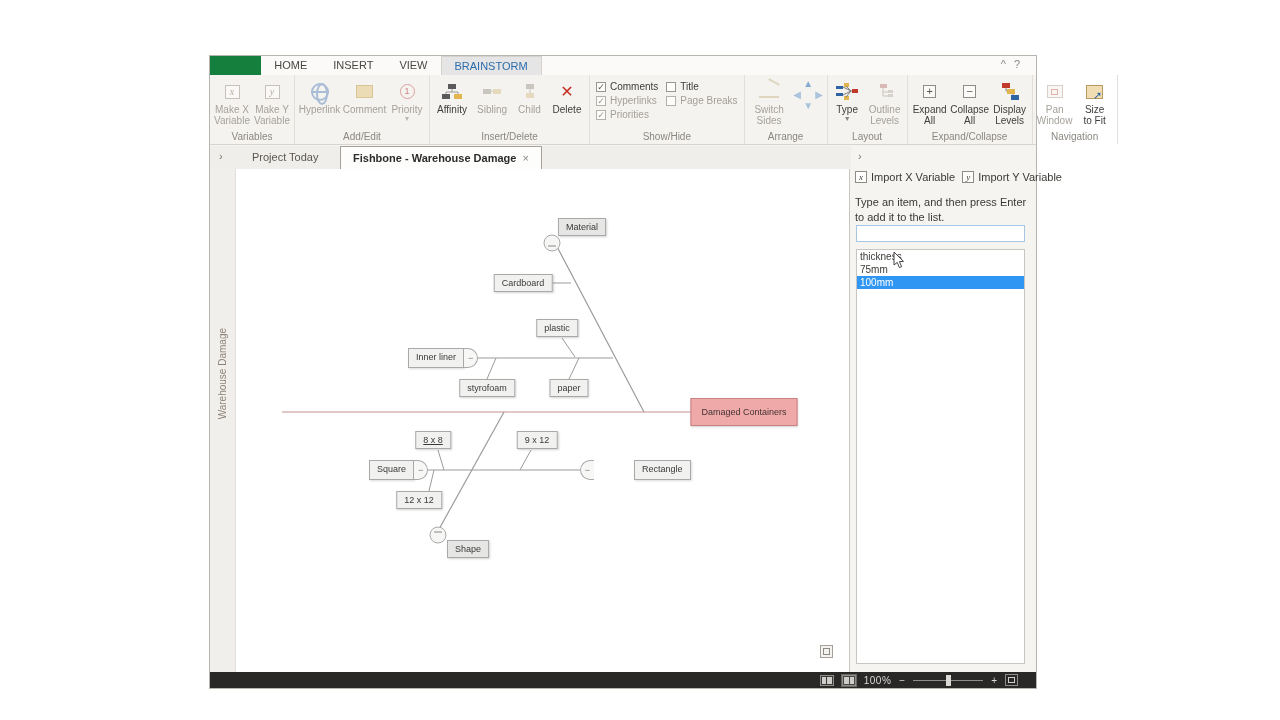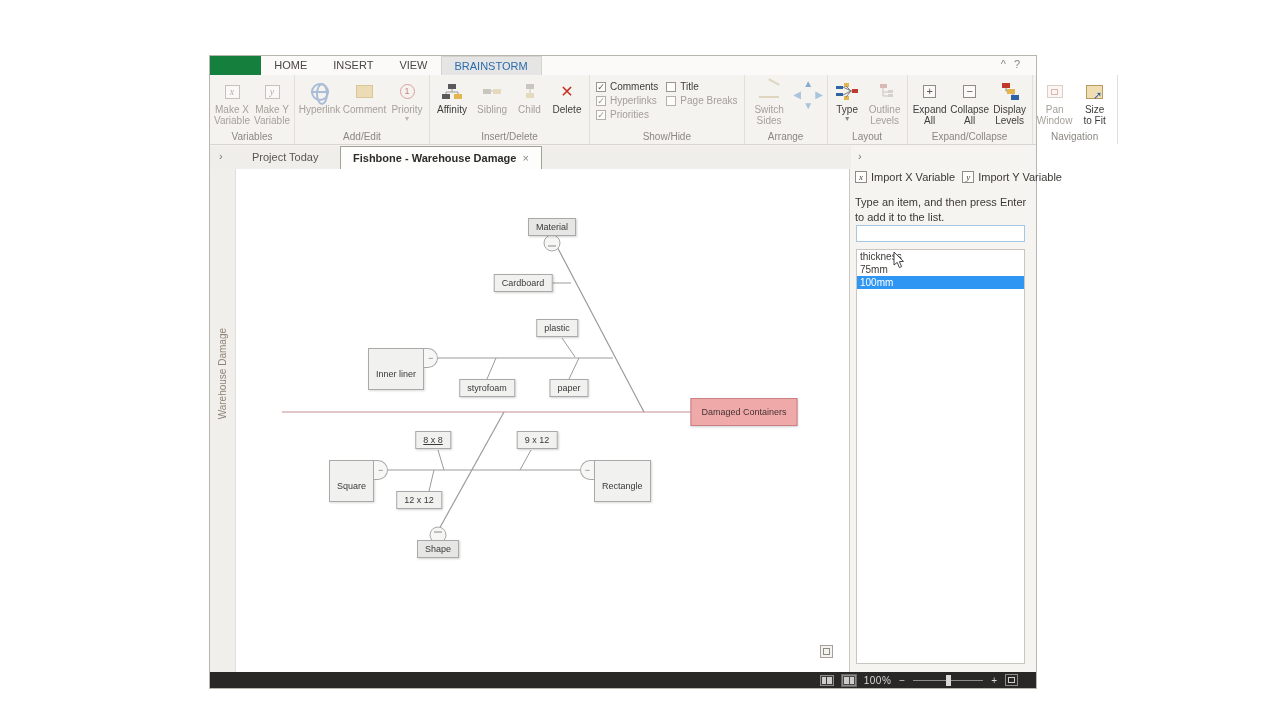--- a/index.html
+++ b/index.html
@@ -58,24 +58,24 @@
   .dtab .close { font-weight:normal; color:#8a8680; margin-left:6px; }
 
   
   .leftstrip { position:absolute; left:0; top:113px; width:26px; height:505px; background:#f1efeb; border-right:1px solid #e2dfda; display:flex; align-items:center; justify-content:center; }
   .leftstrip .vtext { writing-mode:vertical-rl; transform:rotate(180deg); font-size:10px; color:#8f8377; margin-top:-95px; }
 
   
   .canvas { position:absolute; left:26px; top:113px; width:614px; height:505px; background:#ffffff; border-right:1px solid #cac6c1; }
   .canvas svg { position:absolute; left:0; top:0; }
   .node { position:absolute; transform:translate(-50%,-50%); background:#f1f1f0; border:1px solid #a9a9a9; box-shadow:1px 1px 2px rgba(0,0,0,.18); font-size:9px; color:#3a3a3a; padding:3px 7px; white-space:nowrap; }
-  .node.head { background:#e6e6e5; }
+  .node.head { background:#e6e6e5;margin-left:30px; }
   .node.root { background:#f0a9a9; border-color:#ca8181; color:#433; padding:8px 10px; font-size:9px; }
   .dnode { position:absolute; display:flex; height:20px; }
-  .dnode .lbl { background:#f1f1f0; border:1px solid #a9a9a9; box-shadow:1px 1px 2px rgba(0,0,0,.15); font-size:9px; color:#3a3a3a; padding:20px 7px; white-space:nowrap; }
+  .dnode .lbl { background:#f1f1f0; border:1px solid #a9a9a9; box-shadow:1px 1px 2px rgba(0,0,0,.15); font-size:9px; color:#3a3a3a; padding:3px 7px; white-space:nowrap;margin-left:40px; }
   .dnode .cap { width:14px; border:1px solid #a9a9a9; background:#f7f7f6; font-size:9px; color:#777; display:flex; align-items:center; justify-content:center; }
   .dnode .cap.r { border-left:none; border-radius:0 10px 10px 0; }
   .dnode .cap.l { border-right:none; border-radius:10px 0 0 10px; order:-1; }
   .navbtn { position:absolute; left:584px; top:476px; width:13px; height:13px; border:1px solid #a5a19a; background:#f5f3f0; display:flex; align-items:center; justify-content:center; }
   .navbtn i { display:block; width:7px; height:7px; border:1px solid #8f8b85; }
 
   
   .panel { position:absolute; left:641px; top:90px; width:185px; height:523px; background:#f6f4f1; font-size:11px; color:#3b3935; }
   .panel-chev { position:absolute; left:7px; top:4px; }
   .importrow { position:absolute; left:4px; top:25px; display:flex; gap:7px; white-space:nowrap; }

